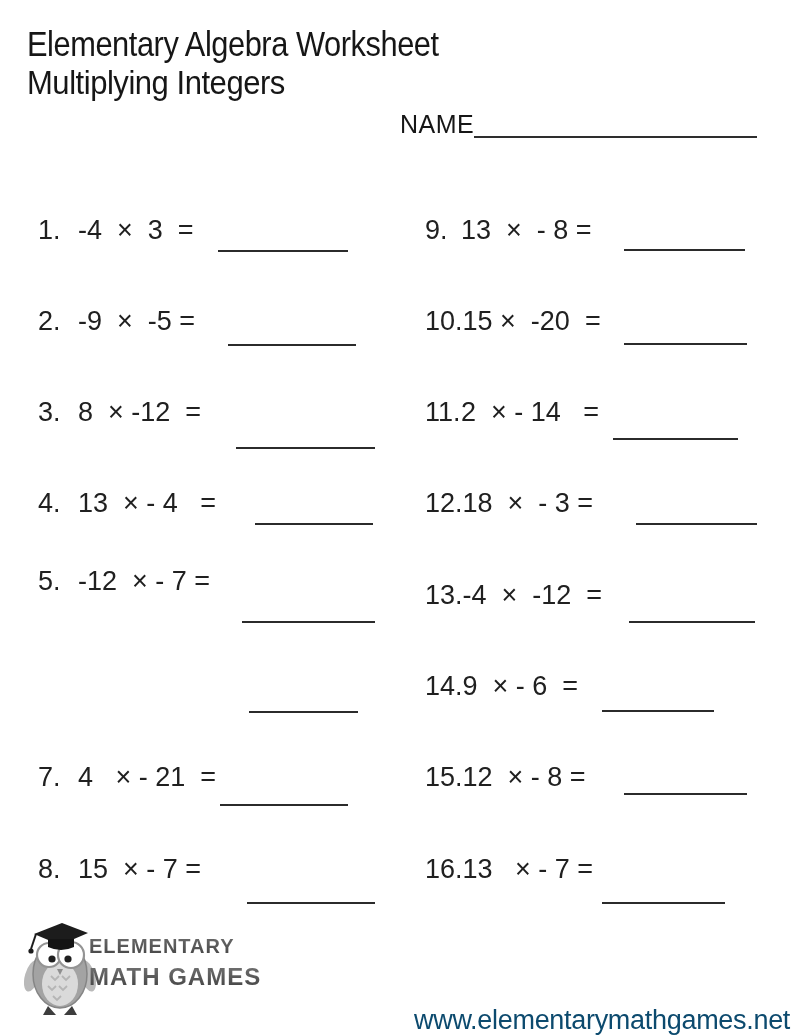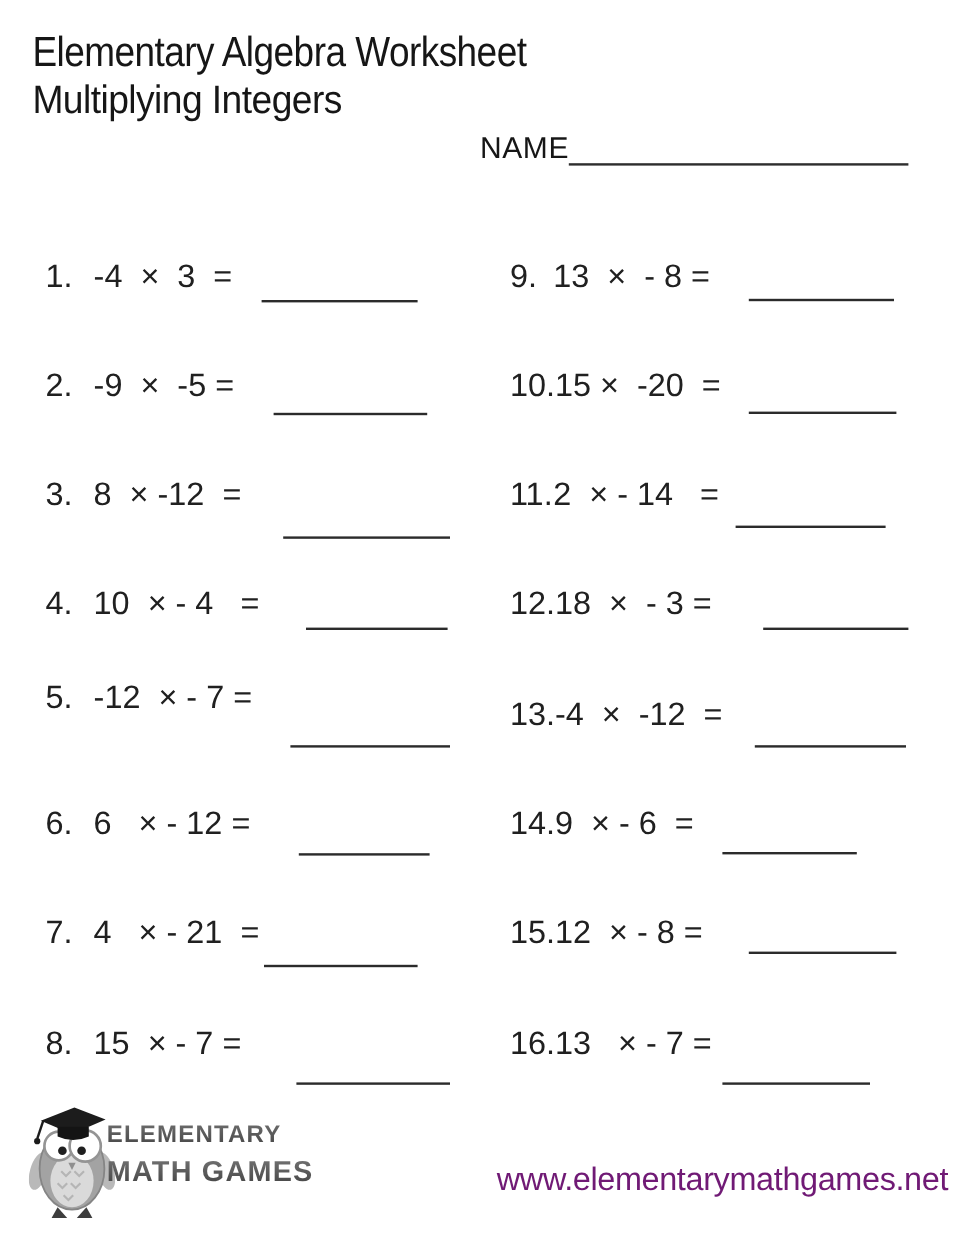--- a/index.html
+++ b/index.html
@@ -56,42 +56,41 @@
   }
   .logo-line2 {
     position: absolute; left: 89px; top: 963px;
     font-size: 24px; font-weight: bold; letter-spacing: 1px; white-space: nowrap;
     color: #565656;
     background: linear-gradient(#777777, #3e3e3e);
     -webkit-background-clip: text; background-clip: text;
     -webkit-text-fill-color: transparent;
   }
   .site-url {
-    position: absolute; left: 414px; top: 968px;
-    font-size: 27px; letter-spacing: -0.3px; color: #701a75;
+    position: absolute; left: 414px; top: 1005px;
+    font-size: 27px; letter-spacing: -0.3px; color: #0c4a6e;
     text-decoration: none; white-space: nowrap;
   }
 </style>
 </head>
 <body>
 
 <div class="page">
 
   <div class="title">Elementary Algebra Worksheet</div>
   <div class="subtitle">Multiplying Integers</div>
 
   <div class="name-label">NAME</div>
   <div class="name-line"></div>
 
   <div class="problem col-left" style="left:38px; top:217px"><span class="pnum">1.</span><span class="pexpr">-4  ×  3  =</span></div>
   <div class="problem col-left" style="left:38px; top:308px"><span class="pnum">2.</span><span class="pexpr">-9  ×  -5 =</span></div>
   <div class="problem col-left" style="left:38px; top:399px"><span class="pnum">3.</span><span class="pexpr">8  × -12  =</span></div>
-  <div class="problem col-left" style="left:38px; top:490px"><span class="pnum">4.</span><span class="pexpr">10  × - 4   =</span></div>
+  <div class="problem col-left" style="left:38px; top:490px"><span class="pnum">4.</span><span class="pexpr">13  × - 4   =</span></div>
   <div class="problem col-left" style="left:38px; top:568px"><span class="pnum">5.</span><span class="pexpr">-12  × - 7 =</span></div>
-  <div class="problem col-left" style="left:38px; top:673px"><span class="pnum">6.</span><span class="pexpr">6   × - 12 =</span></div>
   <div class="problem col-left" style="left:38px; top:764px"><span class="pnum">7.</span><span class="pexpr">4   × - 21  =</span></div>
   <div class="problem col-left" style="left:38px; top:856px"><span class="pnum">8.</span><span class="pexpr">15  × - 7 =</span></div>
 
   <div class="problem col-right" style="left:425px; top:217px"><span class="pnum">9.</span><span class="pexpr">13  ×  - 8 =</span></div>
   <div class="problem col-right" style="left:425px; top:308px"><span class="pnum">10.</span><span class="pexpr">15 ×  -20  =</span></div>
   <div class="problem col-right" style="left:425px; top:399px"><span class="pnum">11.</span><span class="pexpr">2  × - 14   =</span></div>
   <div class="problem col-right" style="left:425px; top:490px"><span class="pnum">12.</span><span class="pexpr">18  ×  - 3 =</span></div>
   <div class="problem col-right" style="left:425px; top:582px"><span class="pnum">13.</span><span class="pexpr">-4  ×  -12  =</span></div>
   <div class="problem col-right" style="left:425px; top:673px"><span class="pnum">14.</span><span class="pexpr">9  × - 6  =</span></div>
   <div class="problem col-right" style="left:425px; top:764px"><span class="pnum">15.</span><span class="pexpr">12  × - 8 =</span></div>

